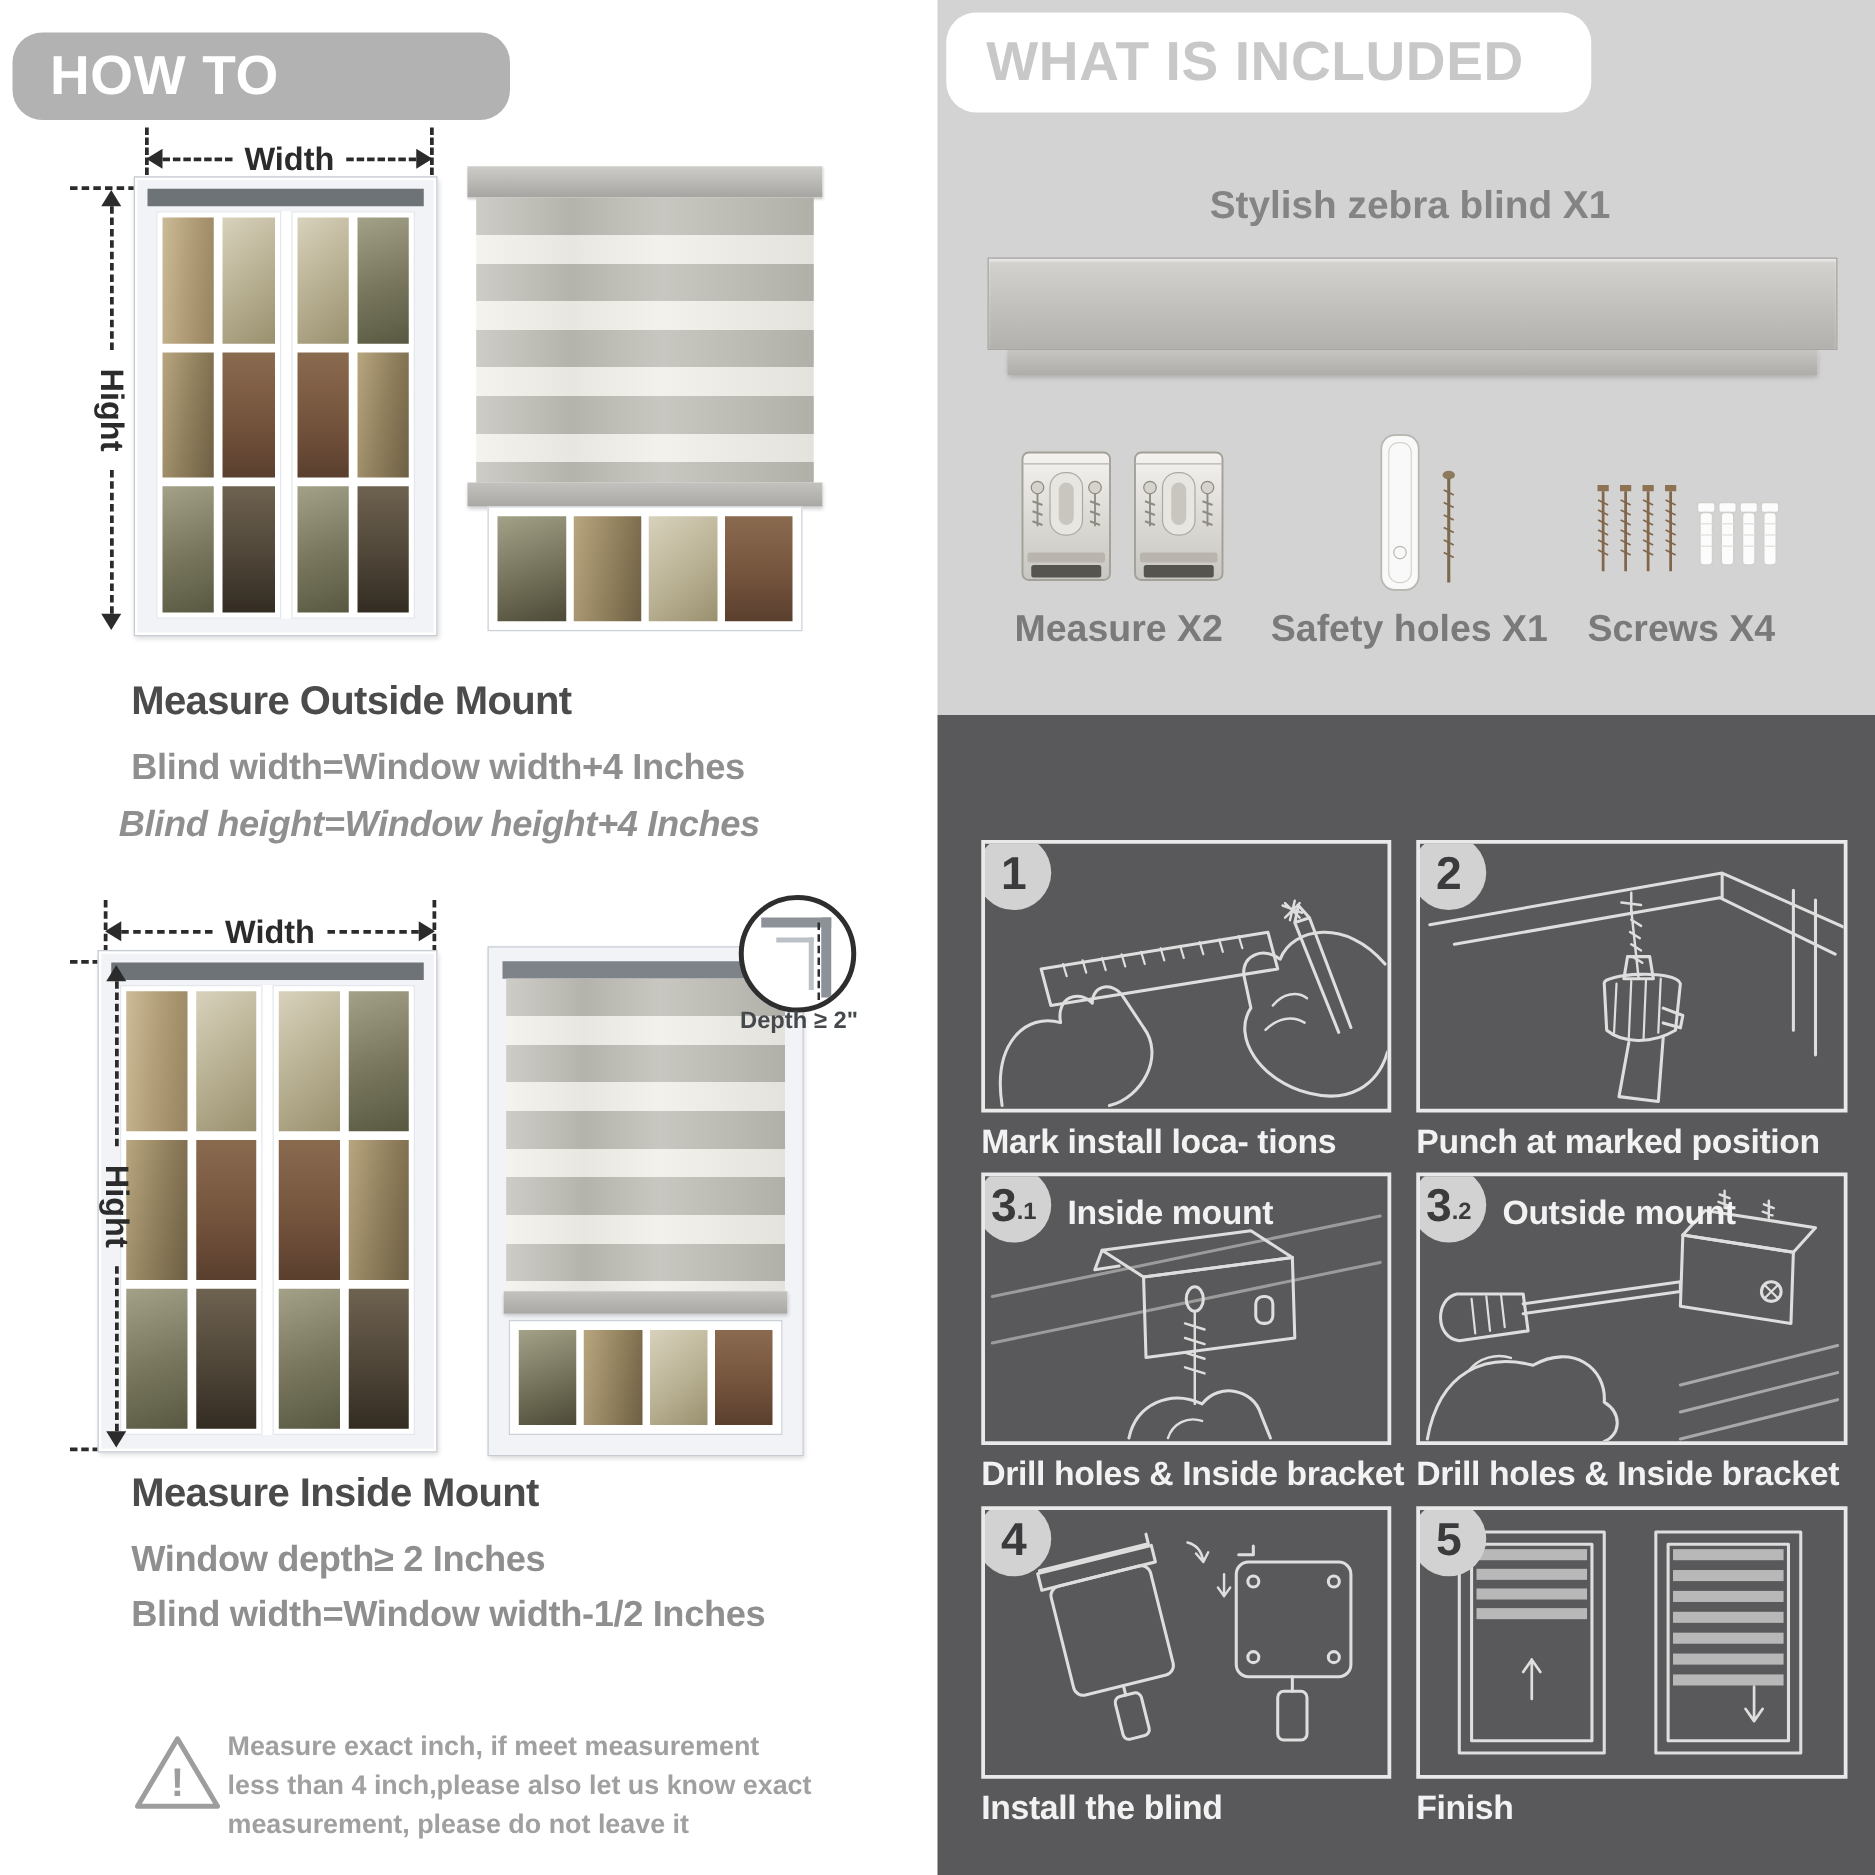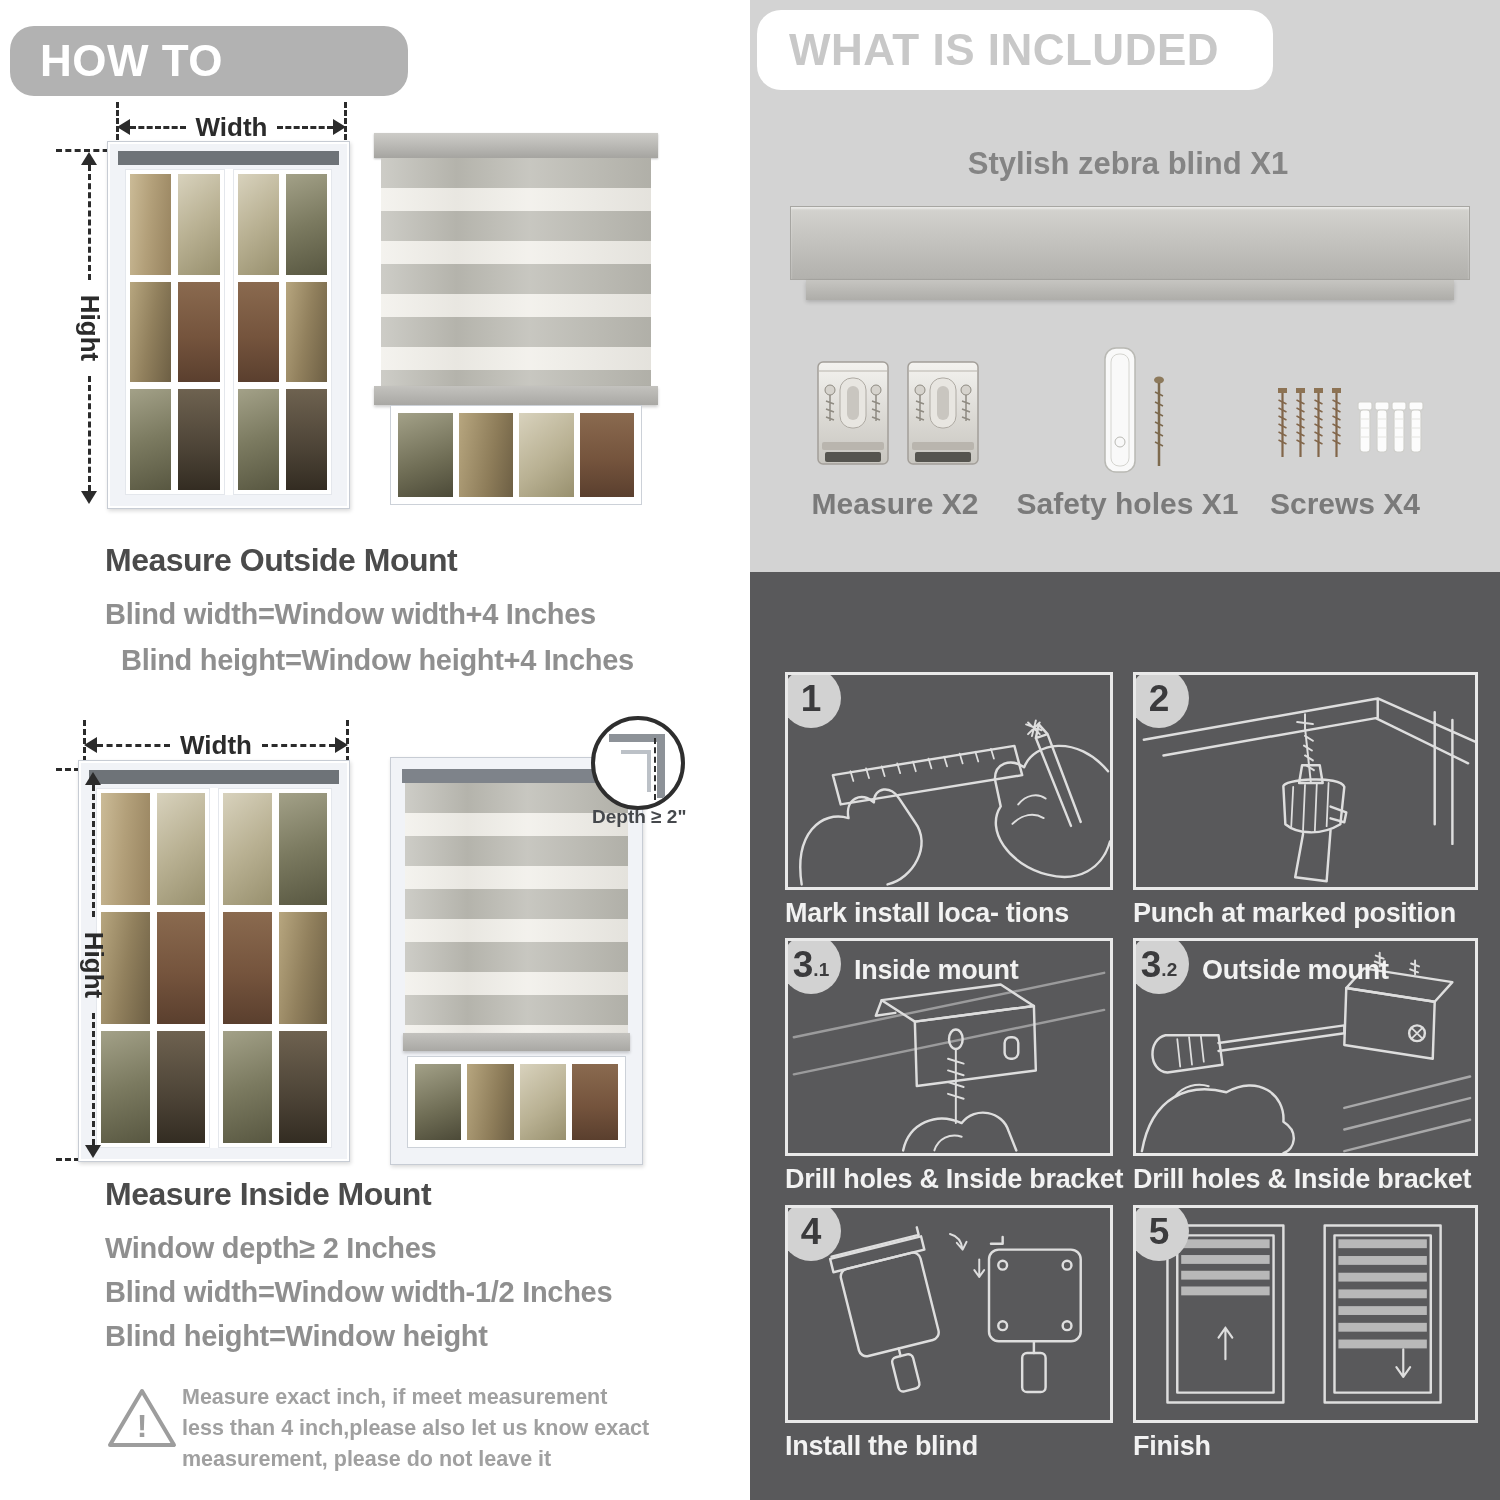--- a/index.html
+++ b/index.html
@@ -157,21 +157,21 @@
     <div class="abs miniwin" style="left:16px;top:272px;width:252px;height:100px;">
       <span class="pane"></span>
         <span class="pane"></span>
       <span class="pane"></span>
         <span class="pane"></span>
     </div>
   </div>
 
   <div class="abs m-title" style="left:105px;top:542px;">Measure Outside Mount</div>
   <div class="abs m-line" style="left:105px;top:598px;">Blind width=Window width+4 Inches</div>
-  <div class="abs m-line" style="left:121px;top:644px;">Blind height=Window height+4 Inches</div>
+  <div class="abs m-line" style="left:95px;top:644px;font-style:italic;">Blind height=Window height+4 Inches</div>
 
   <div class="abs h-arrow" style="left:84px;top:733px;width:264px;">
     <span class="tri-l"></span>
     <span class="ln"></span>
     <span class="lbl">Width</span>
     <span class="ln"></span>
     <span class="tri-r"></span>
   </div>
   <div class="abs vguide" style="left:83px;top:720px;height:42px;"></div>
   <div class="abs vguide" style="left:346px;top:720px;height:42px;"></div>
@@ -225,21 +225,20 @@
   <div class="abs circle-detail" style="left:591px;top:716px;">
     <div class="cd-l1"></div>
     <div class="cd-l2"></div>
     <div class="cd-dash"></div>
   </div>
   <div class="abs depth-lbl" style="left:592px;top:806px;">Depth ≥ 2"</div>
 
   <div class="abs m-title" style="left:105px;top:1176px;">Measure Inside Mount</div>
   <div class="abs m-line" style="left:105px;top:1232px;">Window depth≥ 2 Inches</div>
   <div class="abs m-line" style="left:105px;top:1276px;">Blind width=Window width-1/2 Inches</div>
-  <div class="abs m-line" style="left:105px;top:1320px;">Blind height=Window height</div>
 
   <svg class="abs" style="left:106px;top:1386px;" width="72" height="66" viewBox="0 0 72 66">
     <path d="M36,5 L68,59 L4,59 Z" fill="none" stroke="#9d9d9d" stroke-width="4" stroke-linejoin="round"></path>
     <text x="36" y="51" text-anchor="middle" font-size="32" font-weight="bold" fill="#9d9d9d">!</text>
   </svg>
   <div class="abs warn-text" style="left:182px;top:1382px;width:468px;">Measure exact inch, if meet measurement less than 4 inch,please also let us know exact measurement, please do not leave it</div>
 
   <div class="abs right-light"></div>
   <div class="abs hdr-badge hdr-included">
     <span>WHAT IS INCLUDED</span>

